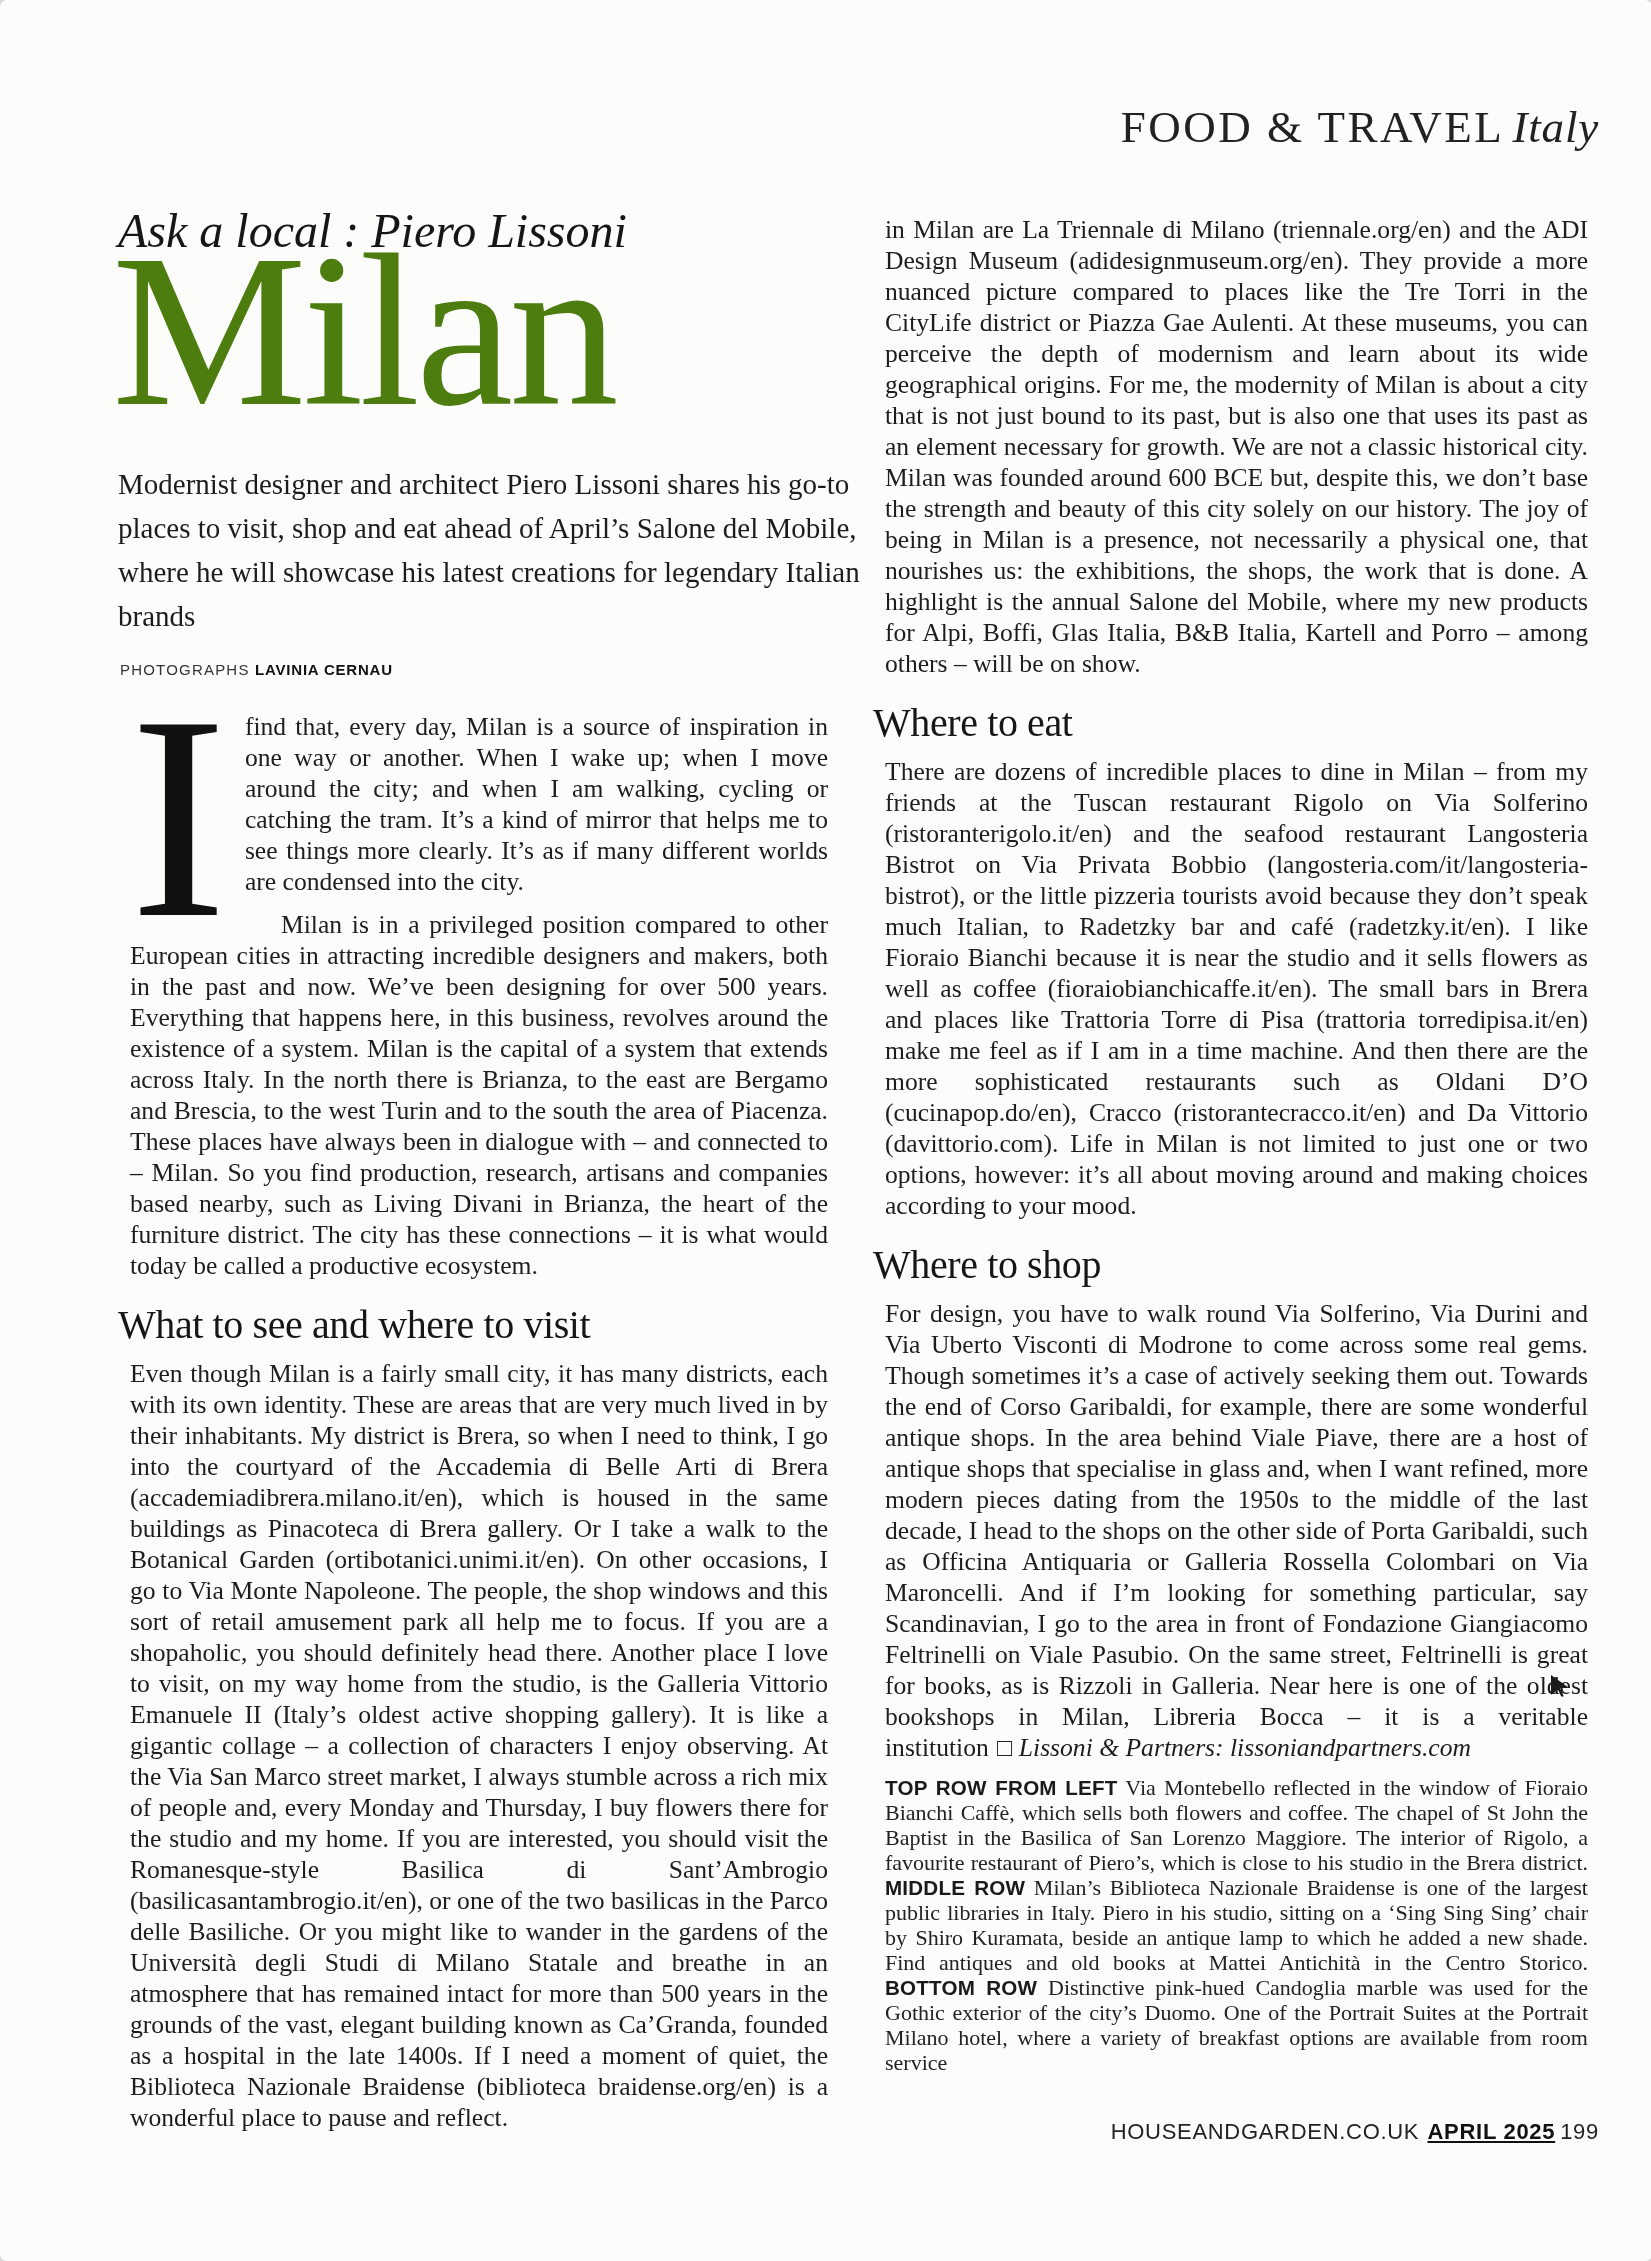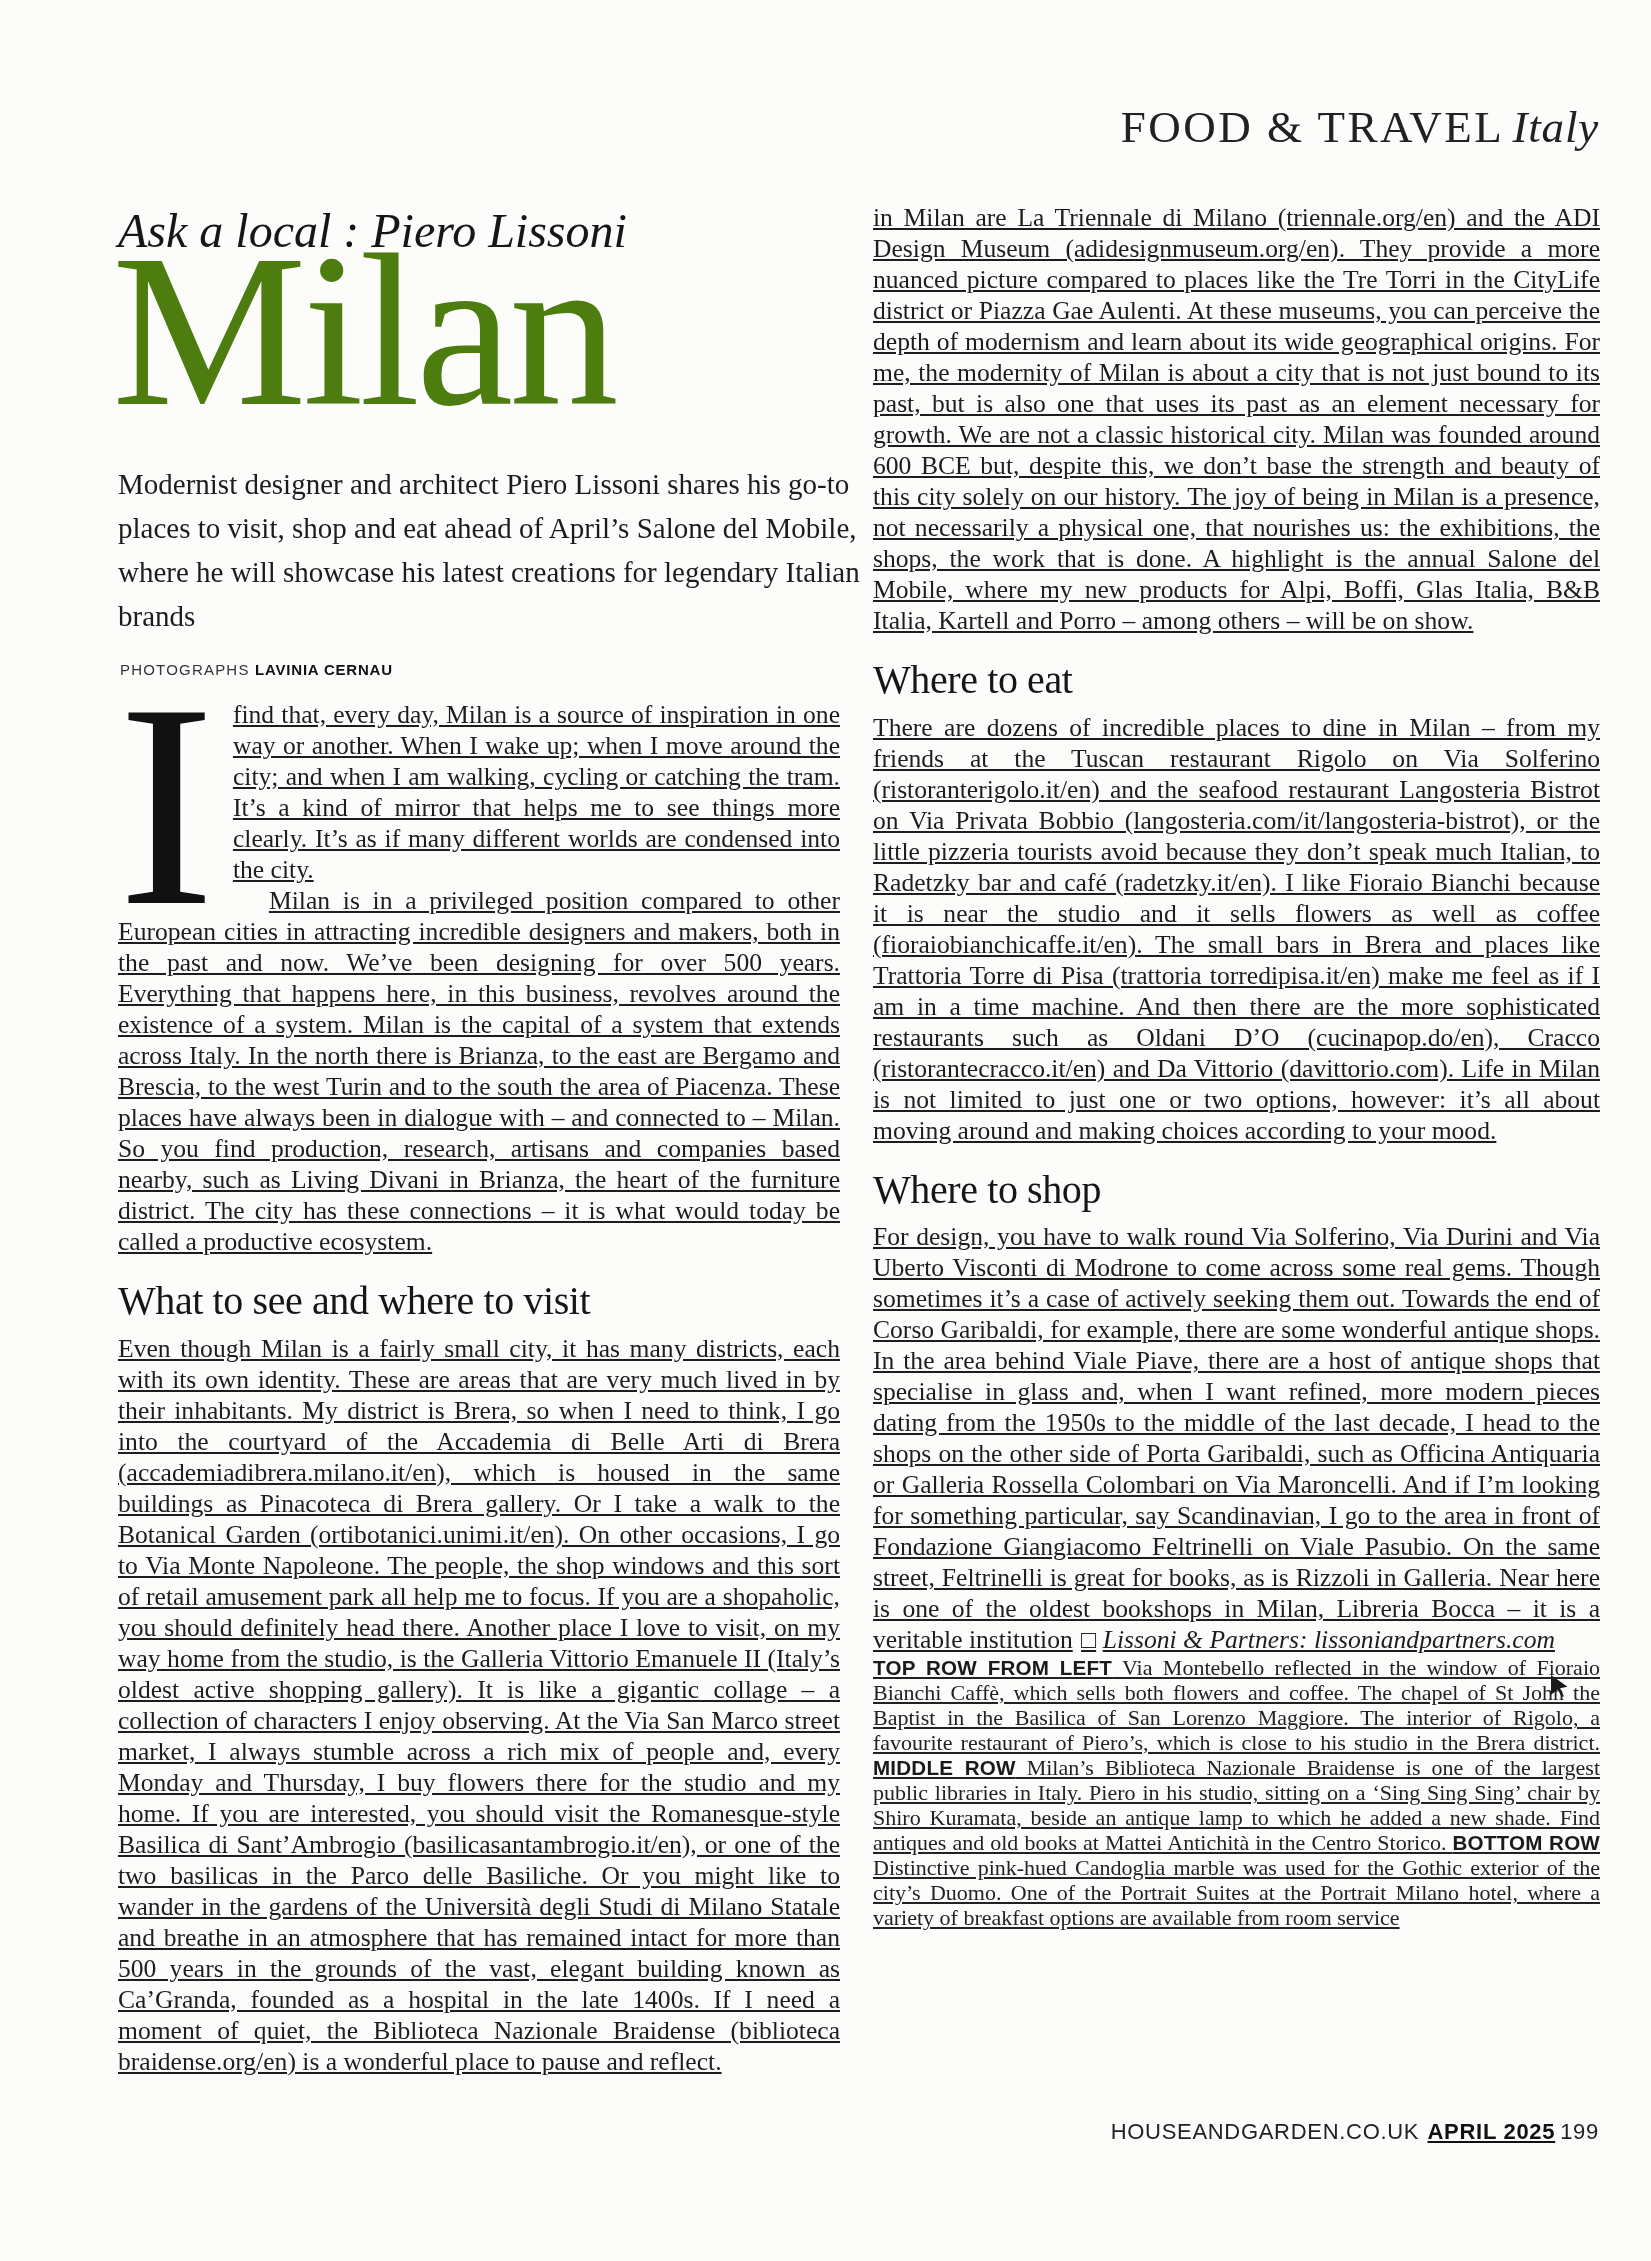--- a/index.html
+++ b/index.html
@@ -3,20 +3,21 @@
 <meta charset="utf-8">
 <style>
   html,body{margin:0;padding:0;background:#d8d8d6;}
   .page{
     position:relative;
     width:1652px;height:2261px;
     background:#fcfcfa;
     font-family:"Liberation Serif", serif;
     color:#1e1e1e;
     overflow:hidden;
+    border-radius:7px;
   }
   
   .masthead{
     position:absolute;top:101px;right:53px;
     font-size:45px;letter-spacing:2.5px;color:#222;
     white-space:nowrap;
   }
   .masthead .region{font-style:italic;letter-spacing:0.8px;margin-left:8.3px;}
   
   .kicker{
@@ -34,21 +35,21 @@
   .credit{
     position:absolute;left:120px;top:661px;
     font-family:"Liberation Sans", sans-serif;
     font-size:15px;letter-spacing:1.2px;color:#333;
   }
   .credit b{color:#111;letter-spacing:0.8px;}
   
   .col{position:absolute;width:722px;font-size:25.6px;line-height:31px;text-align:justify;color:#1d1d1d;}
   .col-left{left:118px;top:699px;}
   .col-right{left:873px;top:202px;width:727px;}
-  .col p{margin:0;text-decoration:underline;}
+  .col p{margin:12px;}
   .indent{text-indent:36px;}
   .dropcap{
     float:left;
     font-size:291px;
     line-height:203px;
     height:203px;
     margin:5px 18px 0 0;
     color:#111;
   }
   h2{

